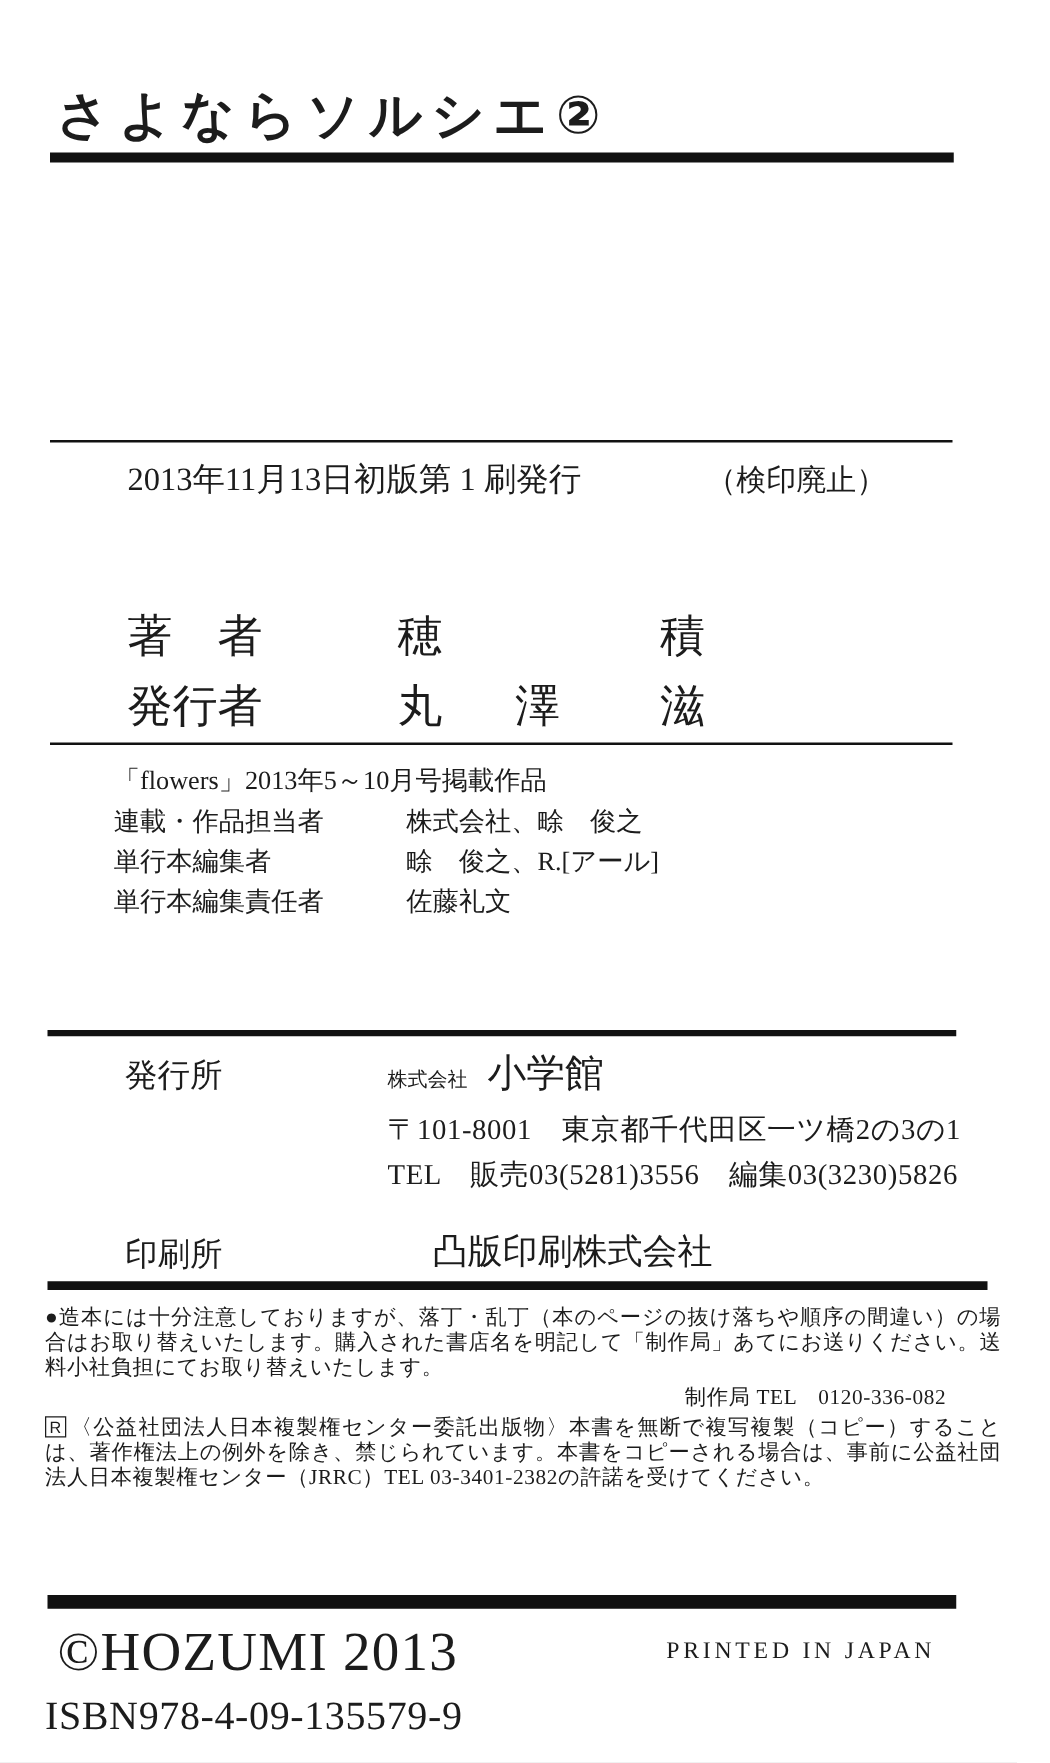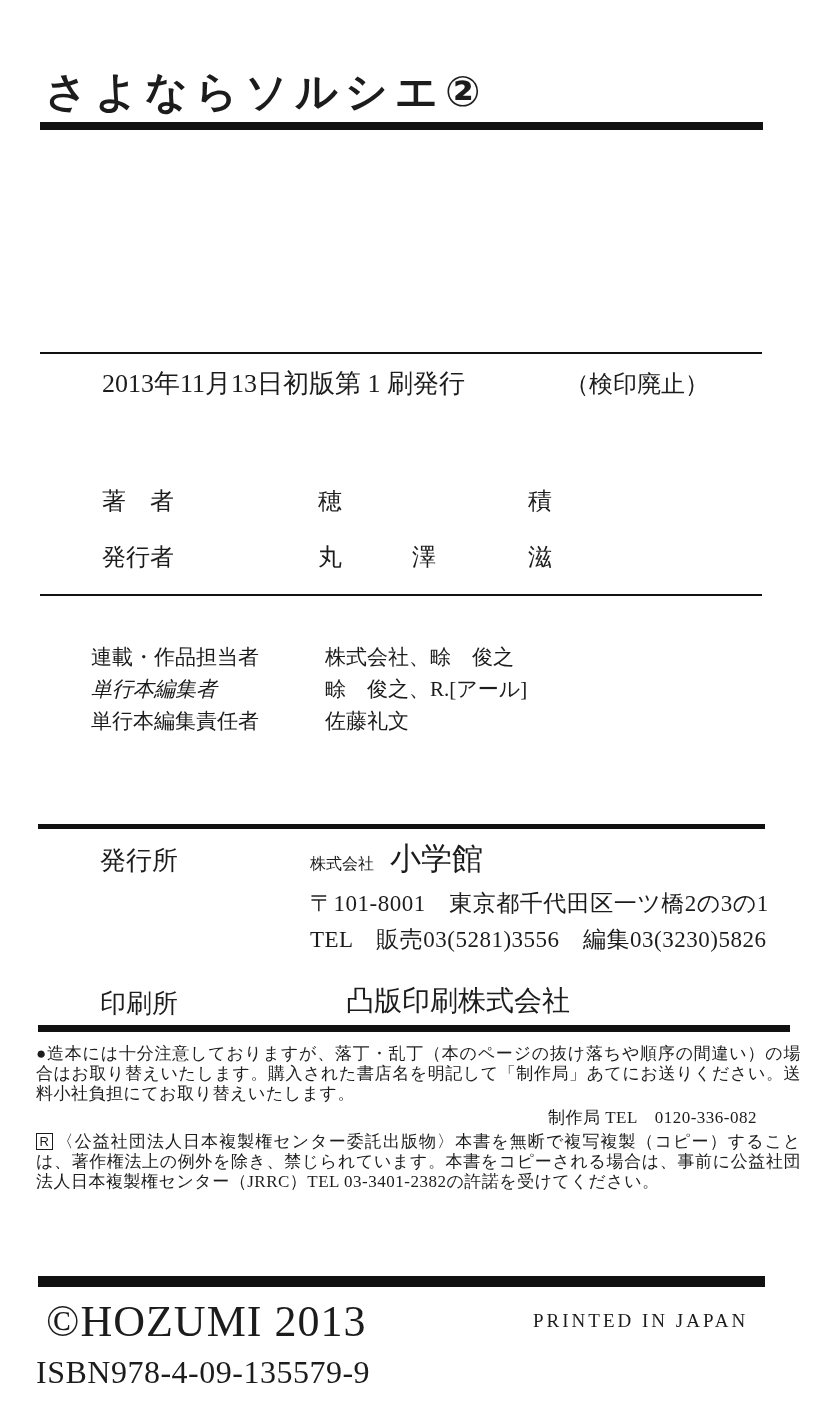--- a/index.html
+++ b/index.html
@@ -11,21 +11,21 @@
   .sans{font-family:"Liberation Sans","DejaVu Sans",sans-serif;}
   .abs{position:absolute;white-space:nowrap;}
   .rule{position:absolute;background:#111;}
 
   .title{top:64px;left:45px;font-size:42px;font-weight:600;letter-spacing:7px;margin:0;}
   .series{top:136px;left:42px;font-size:27px;letter-spacing:1px;}
 
   .edition-date{top:366px;left:102px;font-size:26px;}
   .edition-note{top:368px;left:565px;font-size:24px;}
 
-  .person-row{font-size:24px;}
+  .person-row{font-size:36px;}
   .credit-line{font-size:21px;}
 
   .pub-label{font-size:26px;}
   .pub-prefix{font-size:16px;}
   .pub-company{font-size:31px;}
   .pub-sub{font-size:23px;letter-spacing:0.5px;}
 
   .legal{
     position:absolute;top:1040px;left:32px;width:773px;
     font-size:17px;line-height:20px;letter-spacing:0.5px;
@@ -58,25 +58,26 @@
   <div class="abs person-row" style="top:485px;left:318px;">穂</div>
   <div class="abs person-row" style="top:485px;left:528px;">積</div>
 
   <div class="abs person-row" style="top:541px;left:102px;">発行者</div>
   <div class="abs person-row" style="top:541px;left:318px;">丸</div>
   <div class="abs person-row" style="top:541px;left:412px;">澤</div>
   <div class="abs person-row" style="top:541px;left:528px;">滋</div>
 
   <div class="rule" style="top:594px;left:40px;width:722px;height:2px;"></div>
 
+  <div class="abs credit-line" style="top:610px;left:91px;">「flowers」2013年5～10月号掲載作品</div>
 
   <div class="abs credit-line" style="top:643px;left:91px;">連載・作品担当者</div>
   <div class="abs credit-line" style="top:643px;left:325px;">株式会社、畭　俊之</div>
 
-  <div class="abs credit-line" style="top:675px;left:91px;font-style:italic;">単行本編集者</div>
+  <div class="abs credit-line" style="top:675px;left:91px;">単行本編集者</div>
   <div class="abs credit-line" style="top:675px;left:325px;">畭　俊之、R.[アール]</div>
 
   <div class="abs credit-line" style="top:707px;left:91px;">単行本編集責任者</div>
   <div class="abs credit-line" style="top:707px;left:325px;">佐藤礼文</div>
 
   <div class="rule" style="top:824px;left:38px;width:727px;height:5px;"></div>
 
   <div class="abs pub-label" style="top:843px;left:100px;">発行所</div>
   <div class="abs pub-prefix" style="top:854px;left:310px;">株式会社</div>
   <div class="abs pub-company" style="top:838px;left:390px;">小学館</div>

